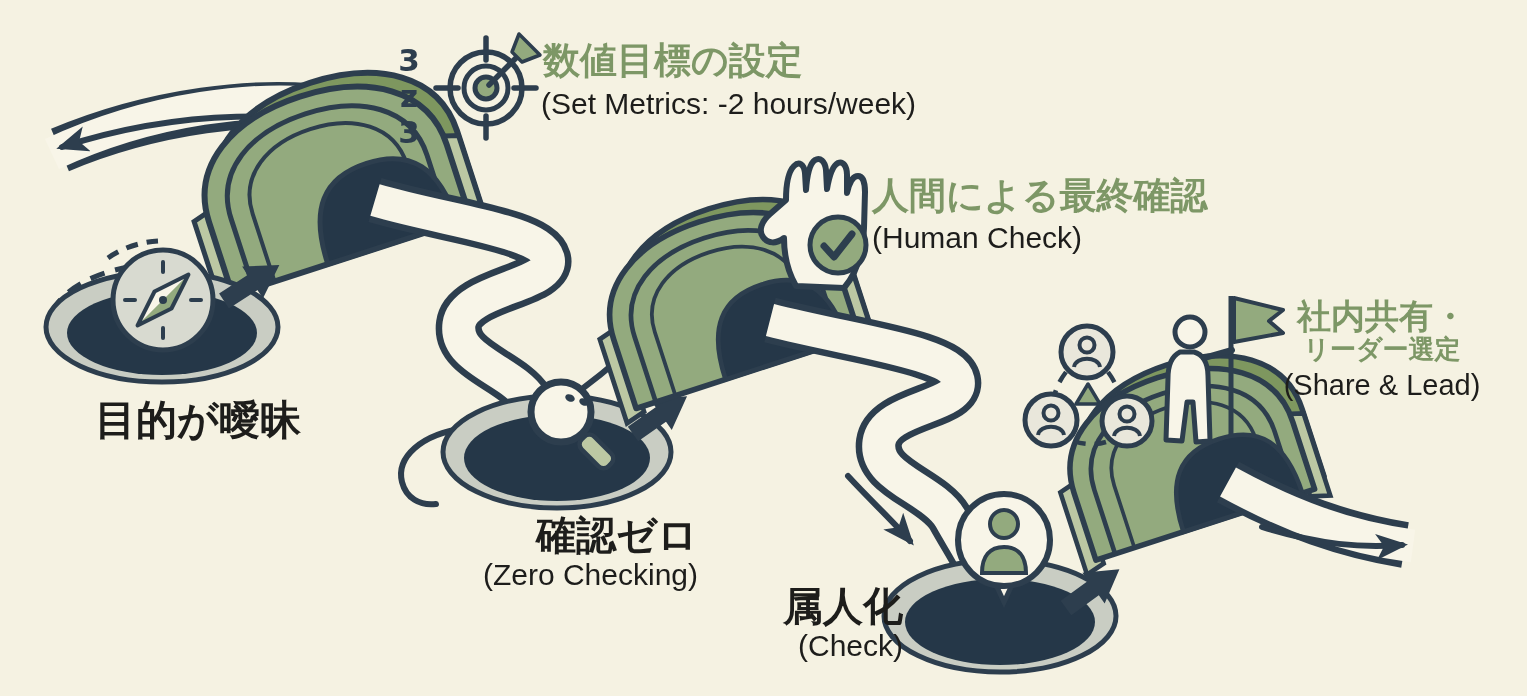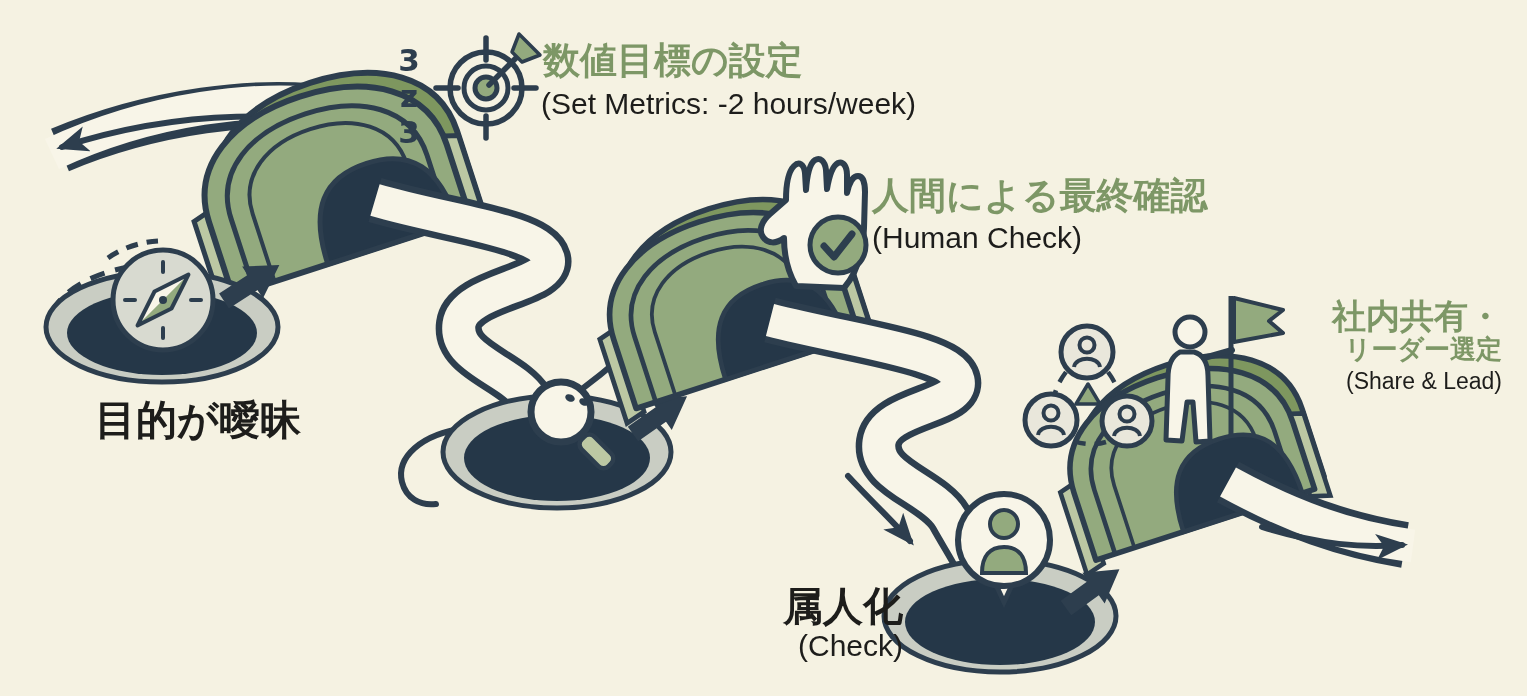--- a/index.html
+++ b/index.html
@@ -14,21 +14,21 @@
   svg{position:absolute;left:0;top:0}
   .s-ink{stroke:var(--ink)} .f-ink{fill:var(--ink)} .nofill{fill:none}
   .f-green{fill:var(--green-mid)} .f-gdark{fill:var(--green-dark)} .f-glight{fill:var(--green-light)}
   .f-rim{fill:var(--hole-rim)} .f-dark{fill:var(--hole-dark)}
   .f-cream{fill:var(--ribbon)} .f-face{fill:var(--compass-face)} .f-circ{fill:var(--badge-circle)}
   .ribbon-u{stroke:var(--ink);stroke-width:46;fill:none;stroke-linecap:butt}
   .ribbon-o{stroke:var(--ribbon);stroke-width:33;fill:none;stroke-linecap:butt}
   .thin{stroke:var(--ink);stroke-width:6;fill:none;stroke-linecap:round}
   .label{position:absolute;font-weight:800;line-height:1.12;white-space:nowrap}
   .jp-green{color:var(--text-green)} .jp-black{color:var(--text-black)} .en{color:var(--text-black);font-weight:400}
-  .center{text-align:right} .right{text-align:right}
+  .center{text-align:right} .right{text-align:center}
   .zzz{position:absolute;left:392px;top:42px;width:34px;display:flex;flex-direction:column;align-items:center;
        color:var(--ink);font-weight:800;font-size:31px;line-height:36px;font-family:"DejaVu Sans",sans-serif}
 </style>
 </head>
 <body>
 
 <div class="canvas">
 <svg width="1527" height="696" viewBox="0 0 1527 696">
   <defs>
     <marker id="ah" markerUnits="userSpaceOnUse" markerWidth="34" markerHeight="28" refX="26" refY="13" orient="auto">
@@ -189,25 +189,29 @@
 
 <div class="label jp-green" style="left:543px;top:40px;font-size:37px">数値目標の設定</div>
 <div class="label en" style="left:541px;top:87px;font-size:30px">(Set Metrics: -2 hours/week)</div>
 
 <div class="label en" style="left:872px;top:221px;font-size:30px">(Human Check)</div>
 <div class="label jp-green" style="left:872px;top:175px;font-size:37px">人間による最終確認</div>
 
 <div class="label right" style="left:1262px;top:297px;width:240px">
   <div class="jp-green" style="font-size:34px">社内共有・</div>
   <div class="jp-green" style="font-size:26px">リーダー選定</div>
-  <div class="en" style="font-size:23px;margin-top:5px">(Share &amp; Lead)</div>
+  <div class="en" style="font-size:29px;margin-top:5px">(Share &amp; Lead)</div>
 </div>
 
 <div class="label center" style="left:36px;top:398px;width:265px">
   <div class="jp-black" style="font-size:41px">目的が曖昧</div>
 </div>
 
+<div class="label center" style="left:428px;top:513px;width:270px">
+  <div class="jp-black" style="font-size:40px">確認ゼロ</div>
+  <div class="en" style="font-size:30px">(Zero Checking)</div>
+</div>
 
 <div class="label center" style="left:723px;top:584px;width:180px">
   <div class="jp-black" style="font-size:40px">属人化</div>
   <div class="en" style="font-size:30px">(Check)</div>
 </div>
 </div>
 
 </body></html>

